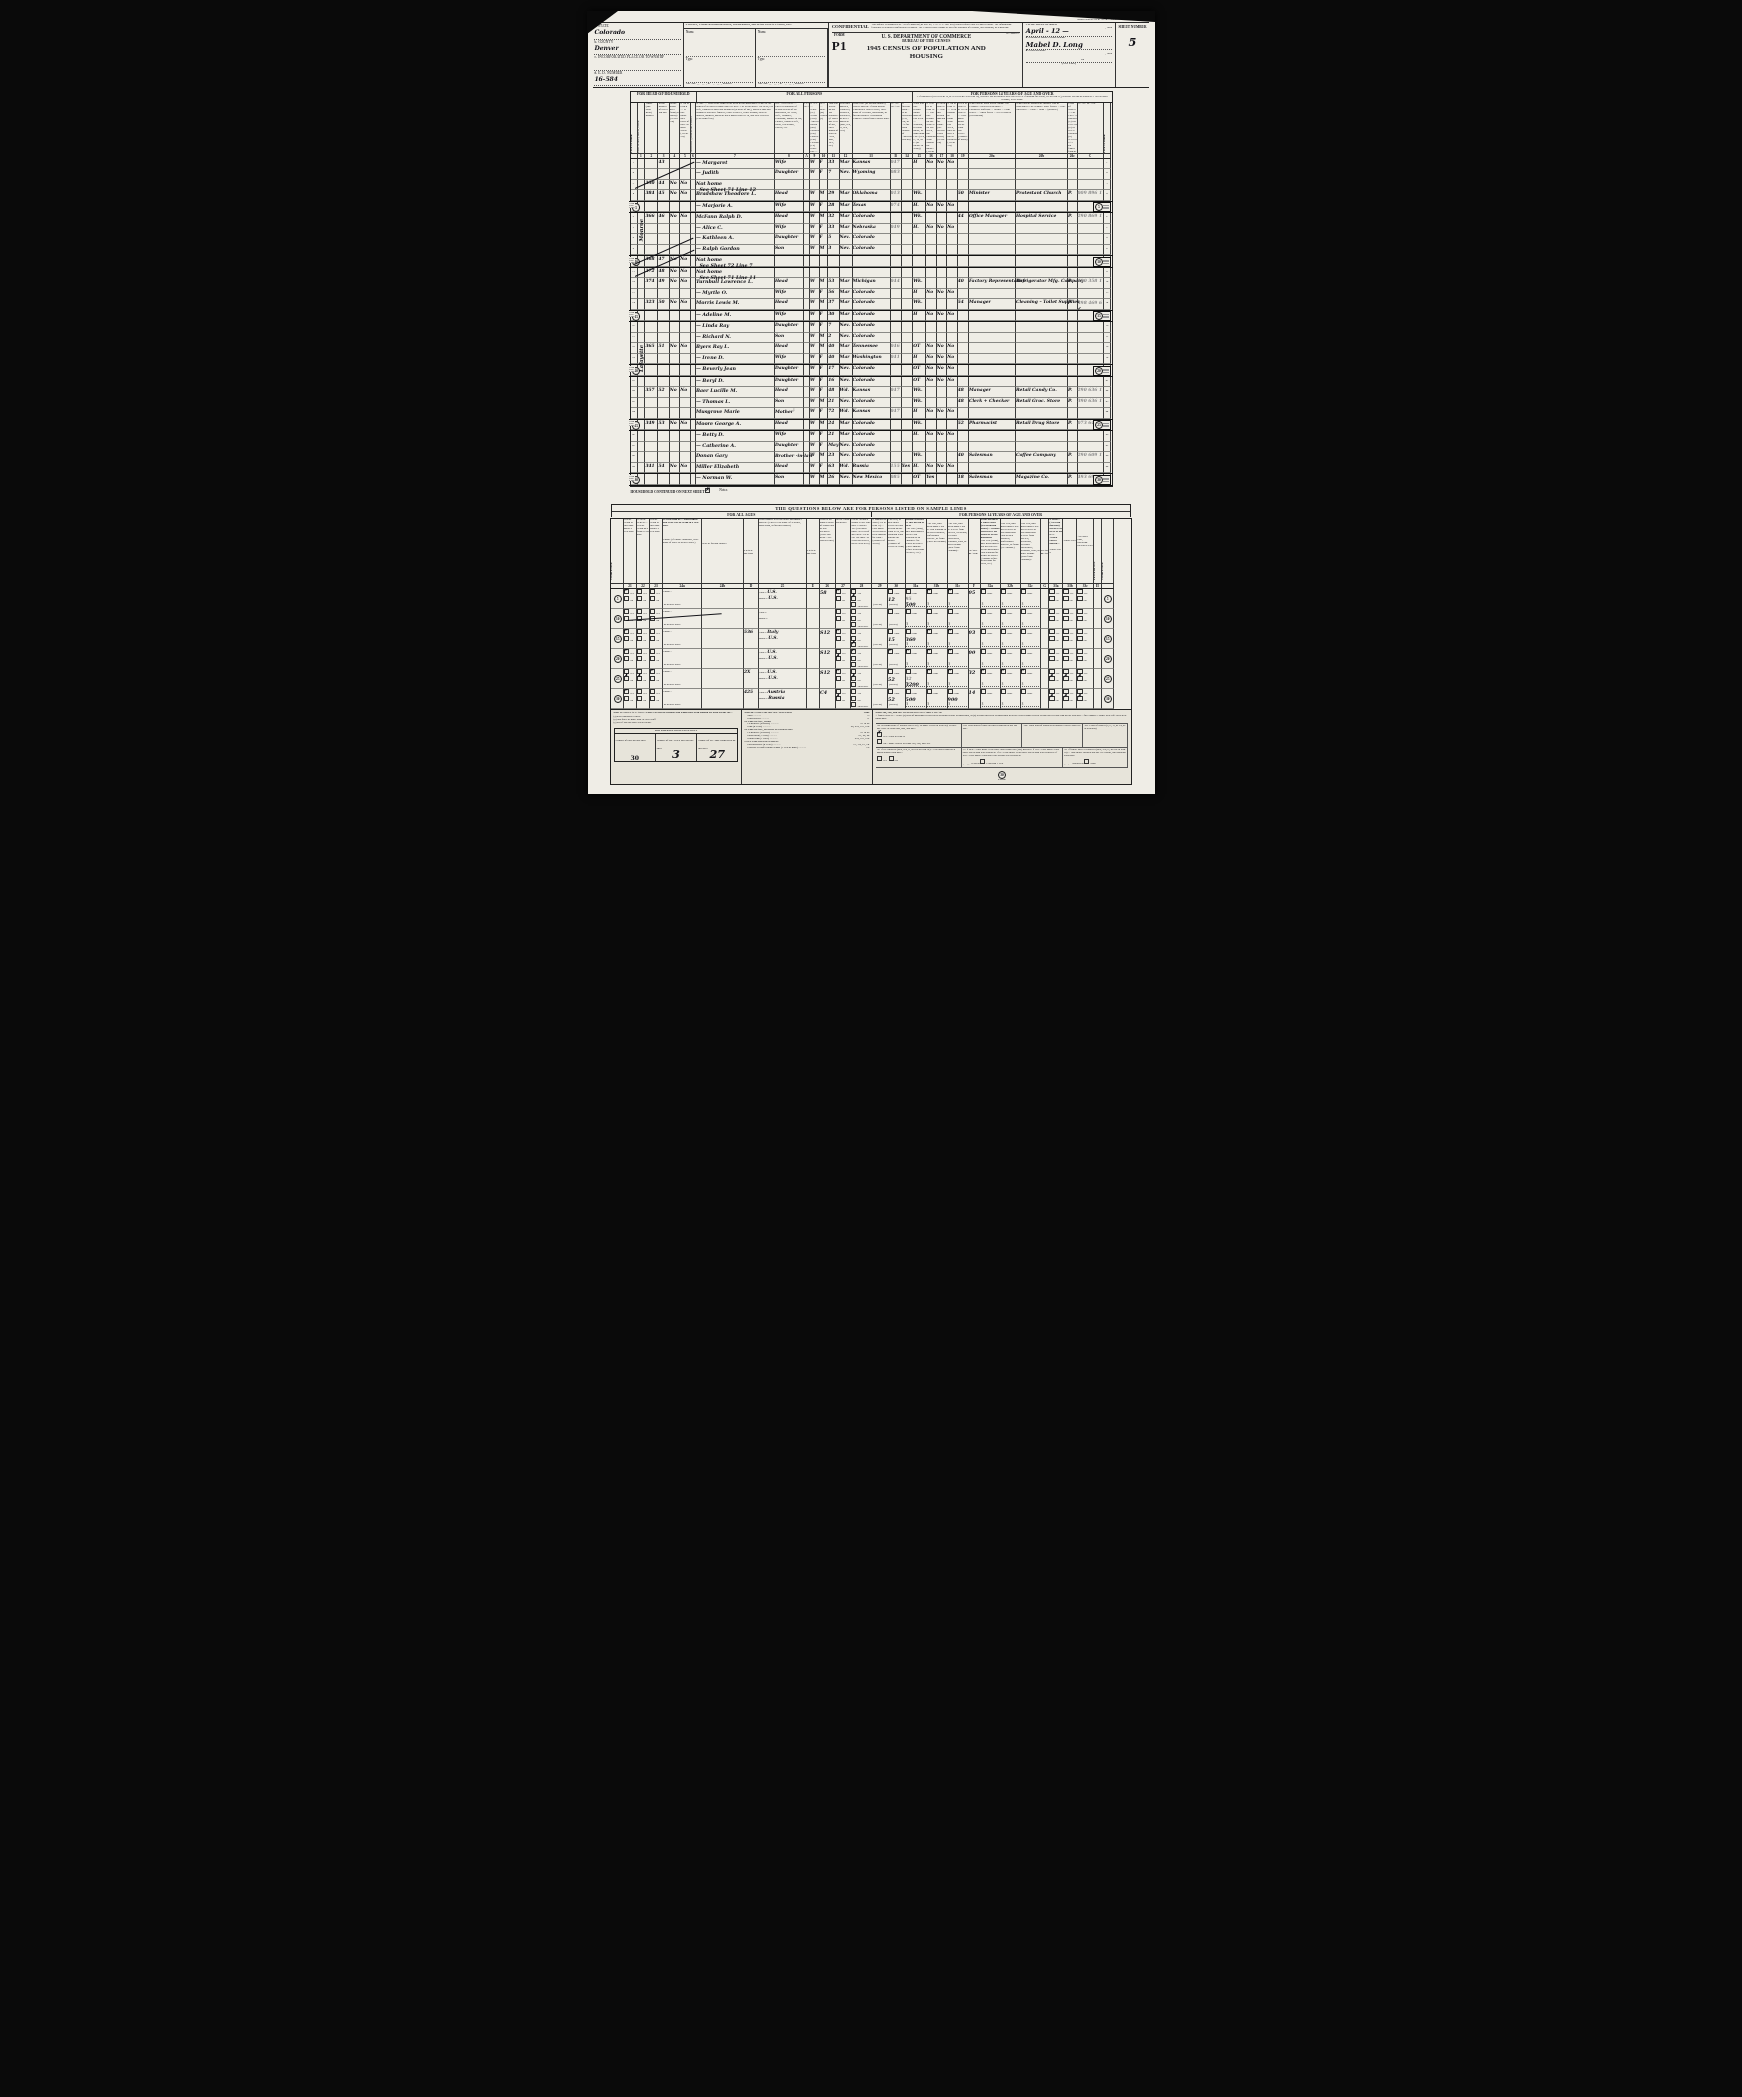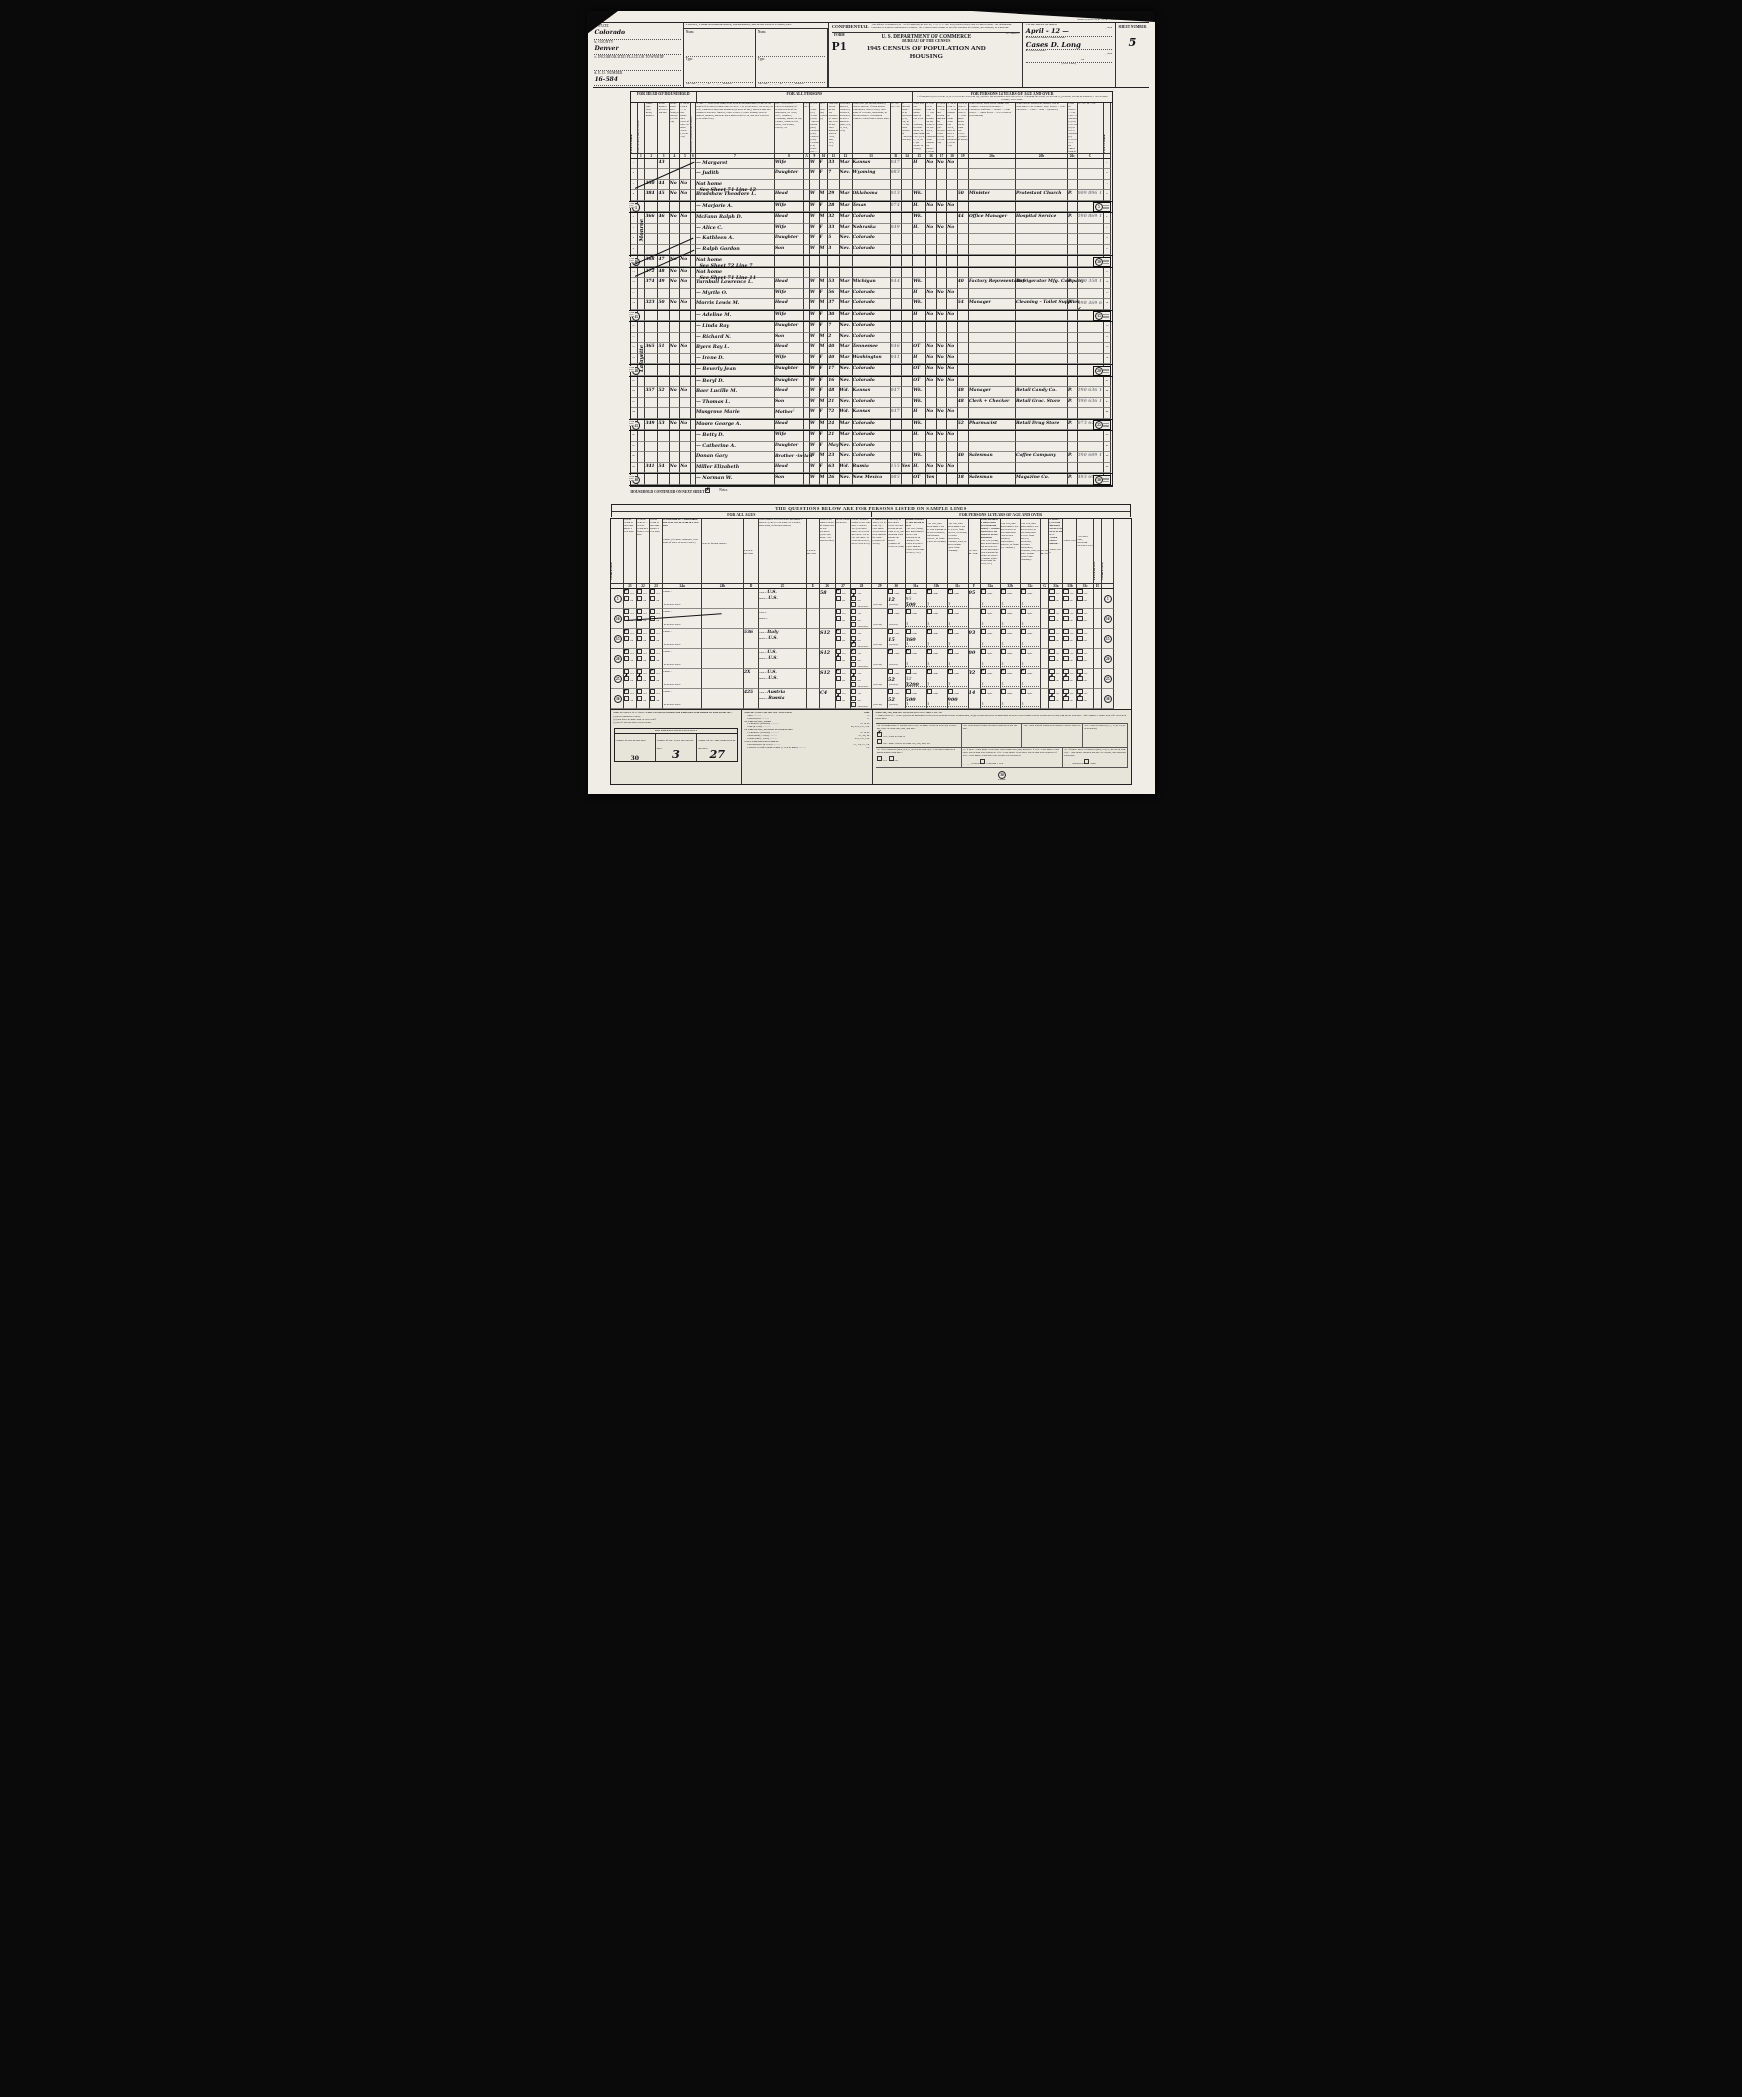--- a/index.html
+++ b/index.html
@@ -133,21 +133,21 @@
             <div class="bold" style="font-size:3.9px">BUREAU OF THE CENSUS</div>
             <div class="bold" style="font-size:7px;margin-top:0.9px">1945 CENSUS OF POPULATION AND HOUSING</div>
           </div>
           <div class="tiny">16—59915-1</div>
         </div>
       </div>
       <div class="admcol">
         <div class="tiny bold">f. DATE SHEET STARTED</div>
         <div class="ln"><span class="hw" style="font-size:6.5px">April - 12 —</span><span class="tiny" style="float:right">, 1950</span></div>
         <div class="tiny bold">g. ENUMERATOR'S SIGNATURE</div>
-        <div class="ln"><span class="hw" style="font-size:7px">Cases D. Long</span></div>
+        <div class="ln"><span class="hw" style="font-size:7px">Mabel D. Long</span></div>
         <div class="tiny bold">h. CHECKED BY</div>
         <div class="ln">
             <span class="tiny" style="position:absolute;right:28px;bottom:0">on</span>
             <span class="tiny" style="float:right">, 1950</span>
           </div>
         <div class="tiny" style="text-align:center">(Crew leader)</div>
       </div>
       <div class="sheetcol">
         <div class="small bold">SHEET NUMBER</div>
         <div class="hw" style="font-size:11.3px;margin-top:6.1px">5</div>

